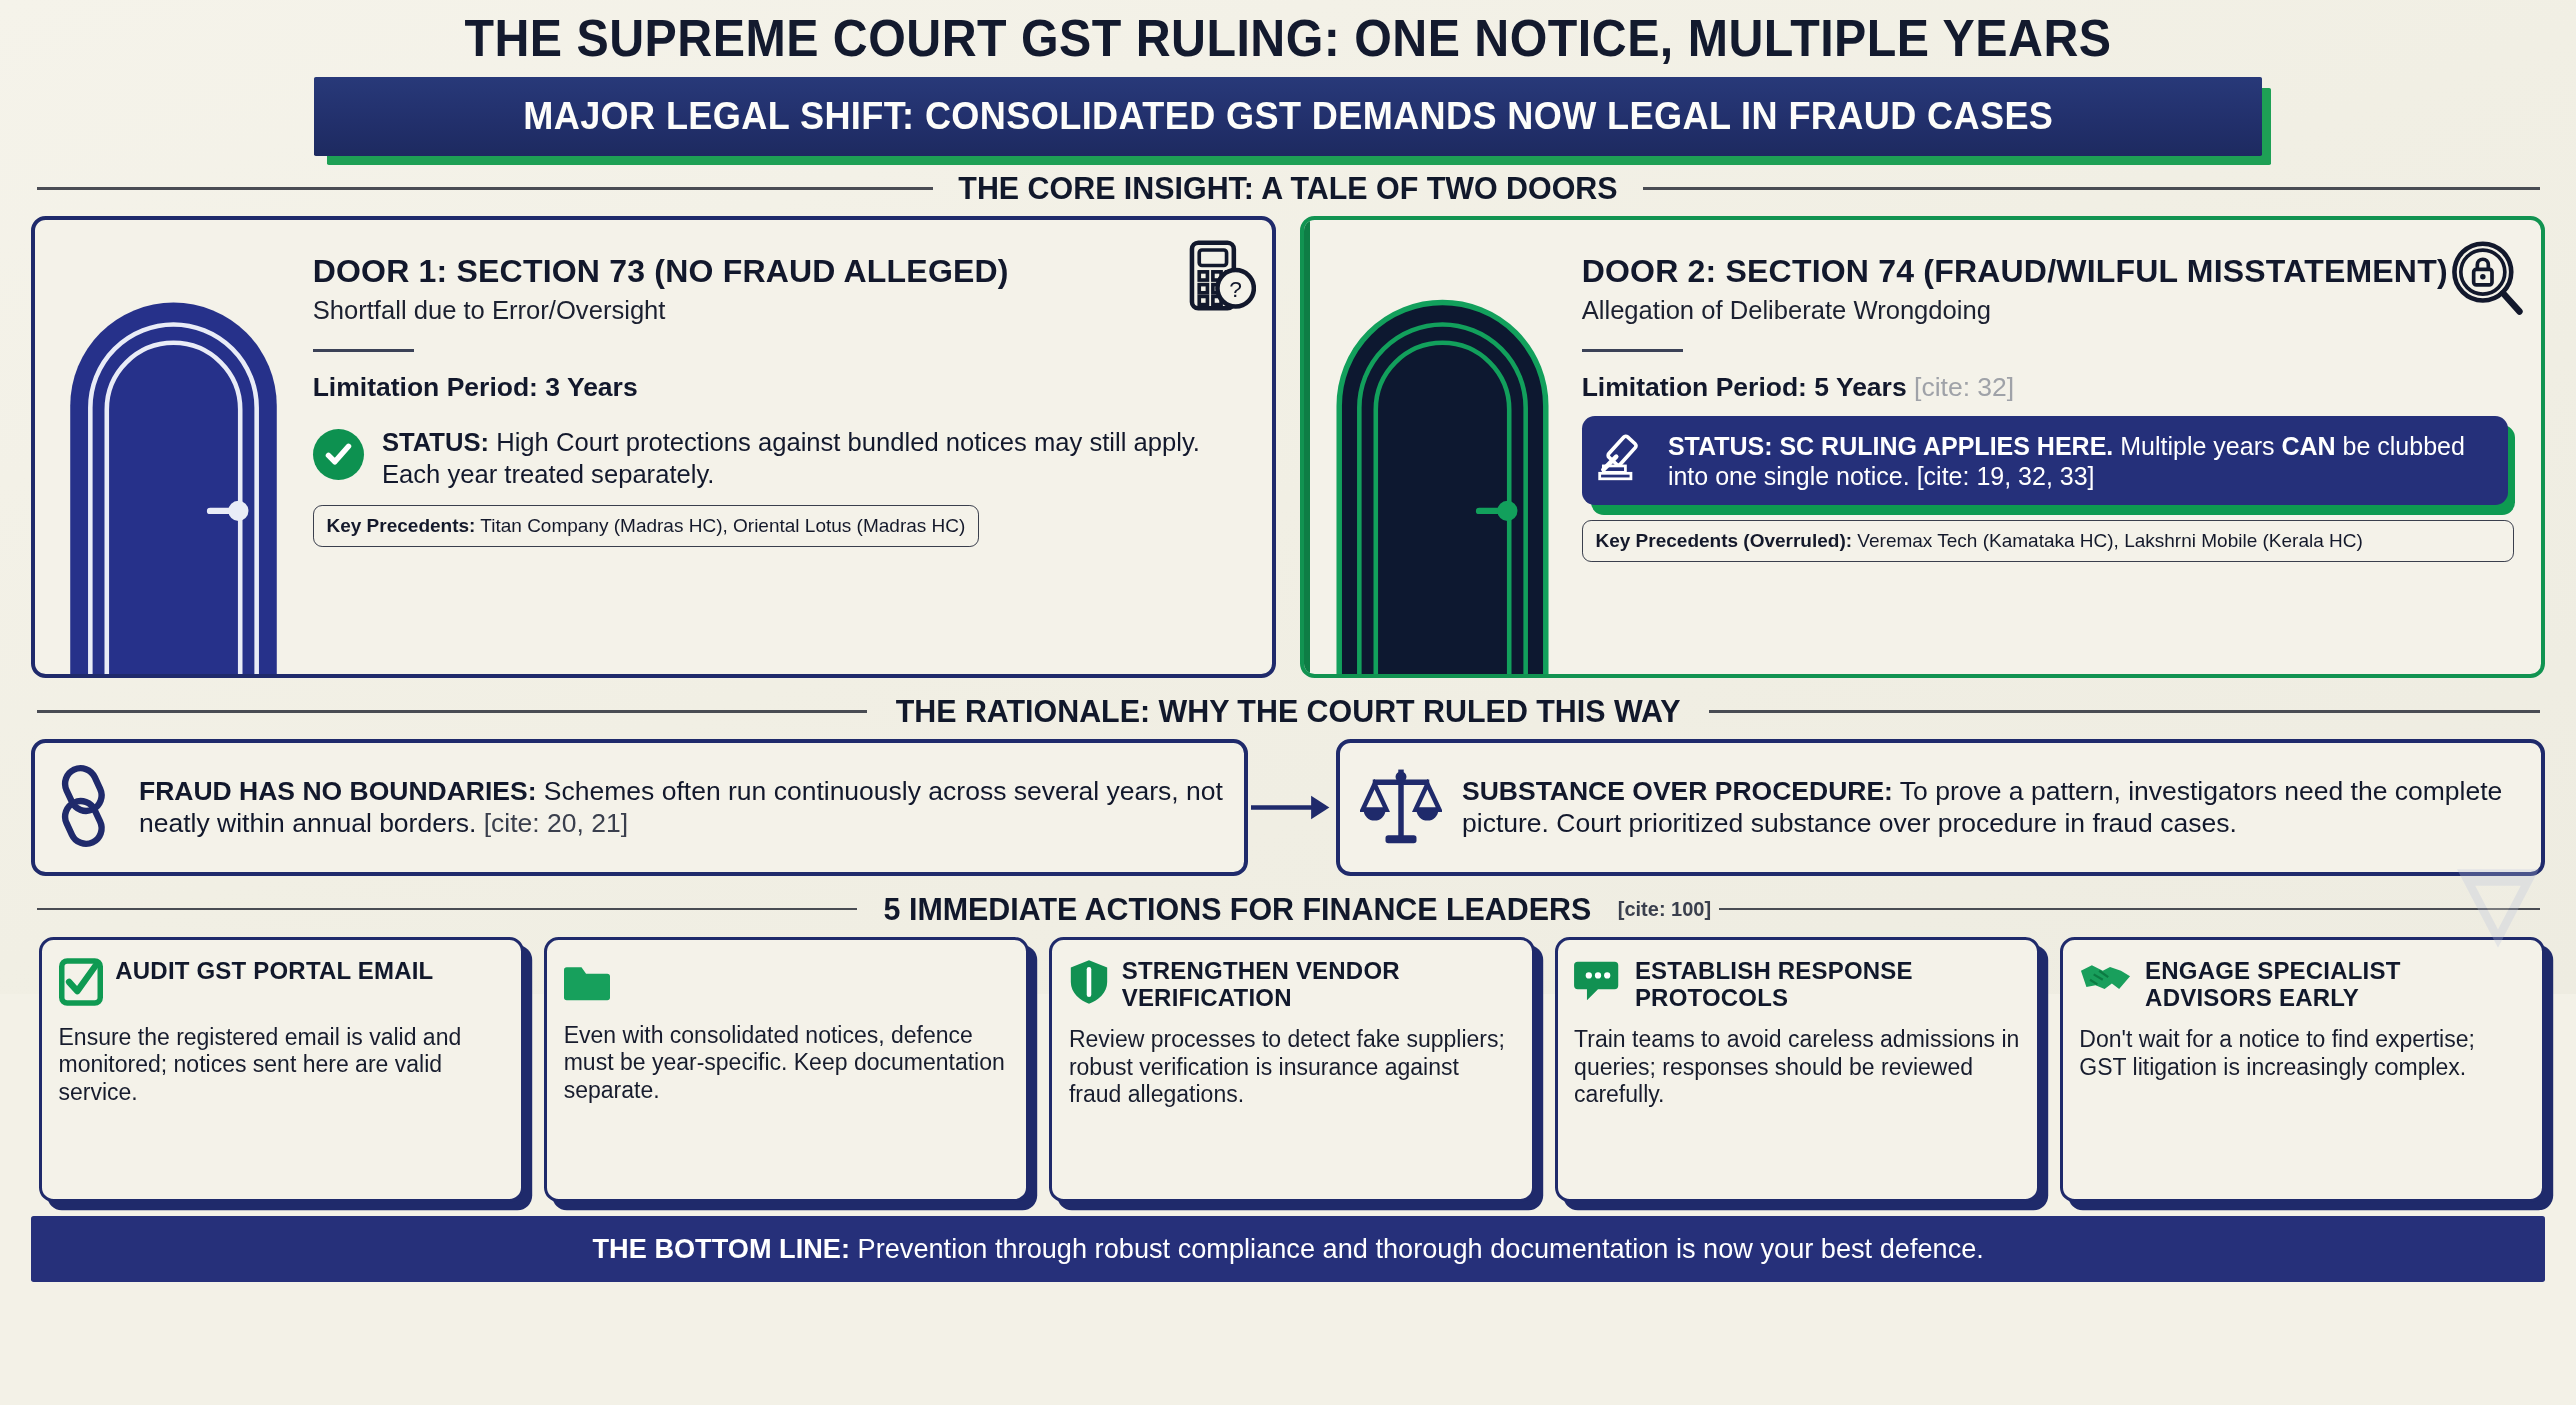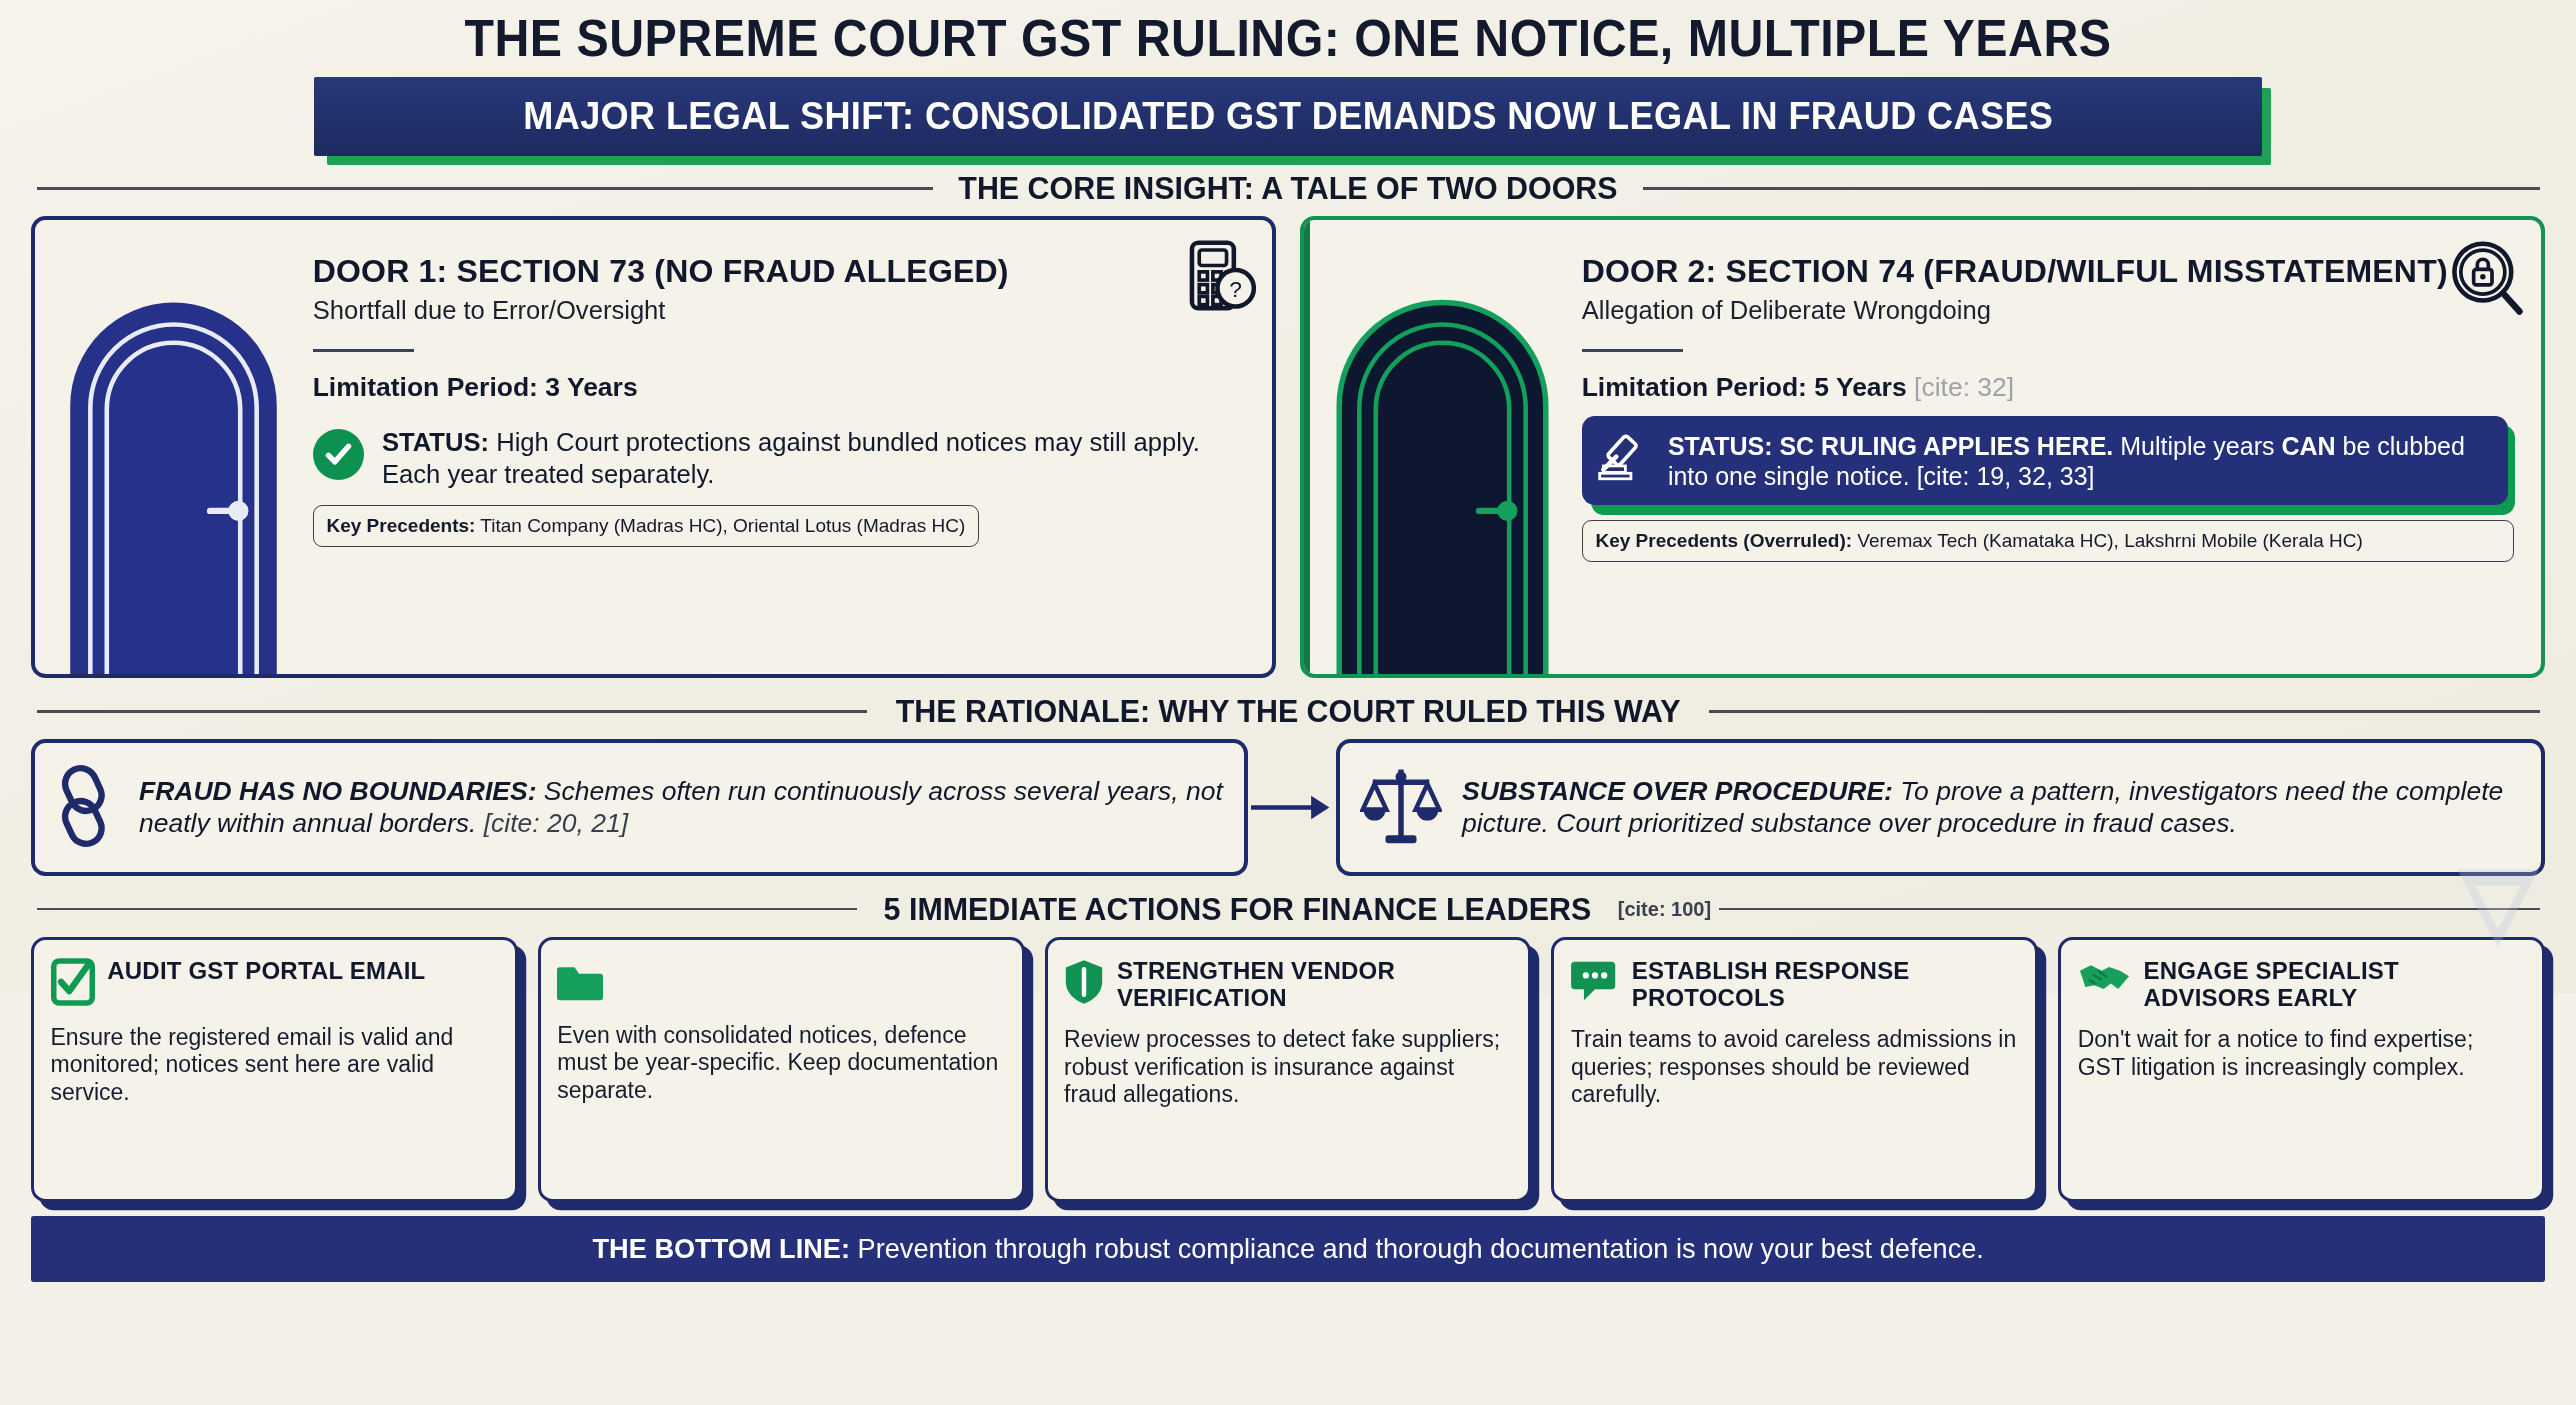--- a/index.html
+++ b/index.html
@@ -104,31 +104,30 @@
   .door-body.d2 .precedent { display: block; }
 
   .corner-icon { position: absolute; right: 16.5px; top: 20px; }
 
   
   .rationale { display: flex; align-items: center; gap: 0; margin-top: 3.7px; }
   .rat-card {
     position: relative; background: #f4f2e9; border: 4.6px solid #1f2a6b;
     border-radius: 14.6px; padding: 16.5px 20px; display: flex; align-items: center; gap: 20px;
     min-height: 137px;
-    font-style: italic;
   }
   .rat-card.left { flex: 0 0 1217px; }
   .rat-card.right { flex: 1; }
   .rat-txt { font-size: 26.5px; line-height: 1.23; color: #12182c; }
   .rat-txt b { font-weight: 700; }
   .rat-txt .cite { color: #3a3f4d; }
   .arrow { flex: 0 0 88px; display: flex; align-items: center; justify-content: center; }
 
   
-  .actions { display: flex; gap: 20px; margin-top: 9.1px; }
+  .actions { display: flex; gap: 20px; margin-top: 9.1px; margin-left: 8px; }
   .act-card {
     position: relative; flex: 1; height: 265px;
     background: #f4f2e9; border: 3.7px solid #1f2a6b; border-radius: 14.6px;
     padding: 18.3px 16.5px;
     box-shadow: 8.2px 8.2px 0 0 #1f2a6b;
   }
   .act-head { display: flex; gap: 12.8px; align-items: flex-start; }
   .act-title { font-size: 24px; font-weight: 700; color: #11182b; line-height: 1.12; letter-spacing: 0.2px; }
   .act-body { font-size: 23px; line-height: 1.2; color: #171c2d; margin-top: 14.6px; }
 

